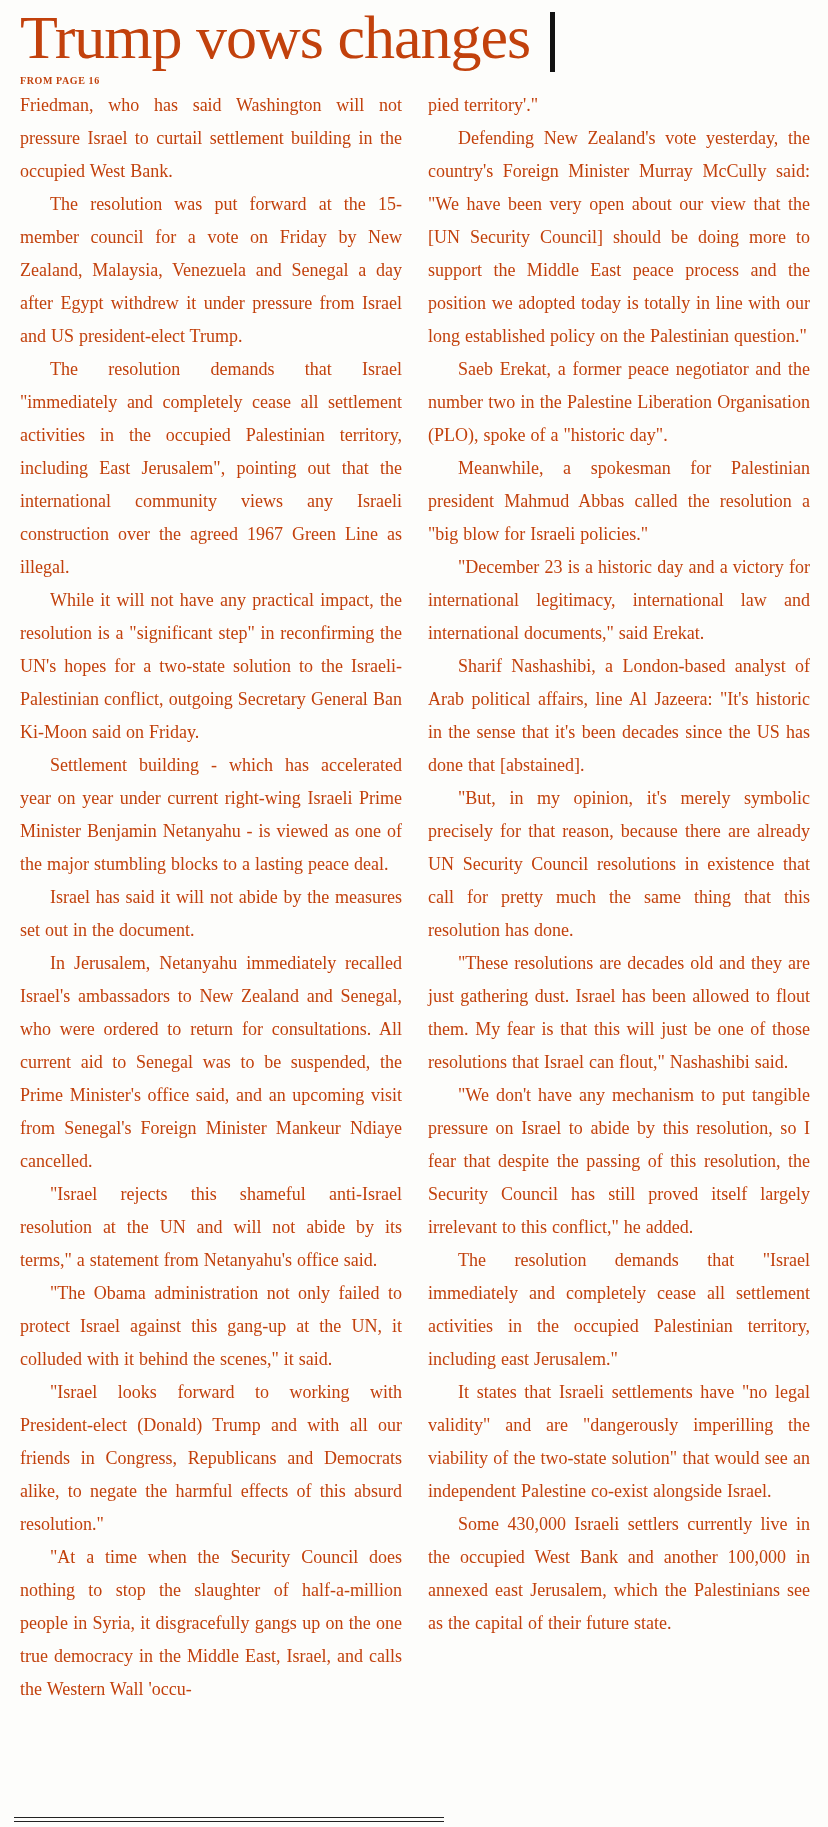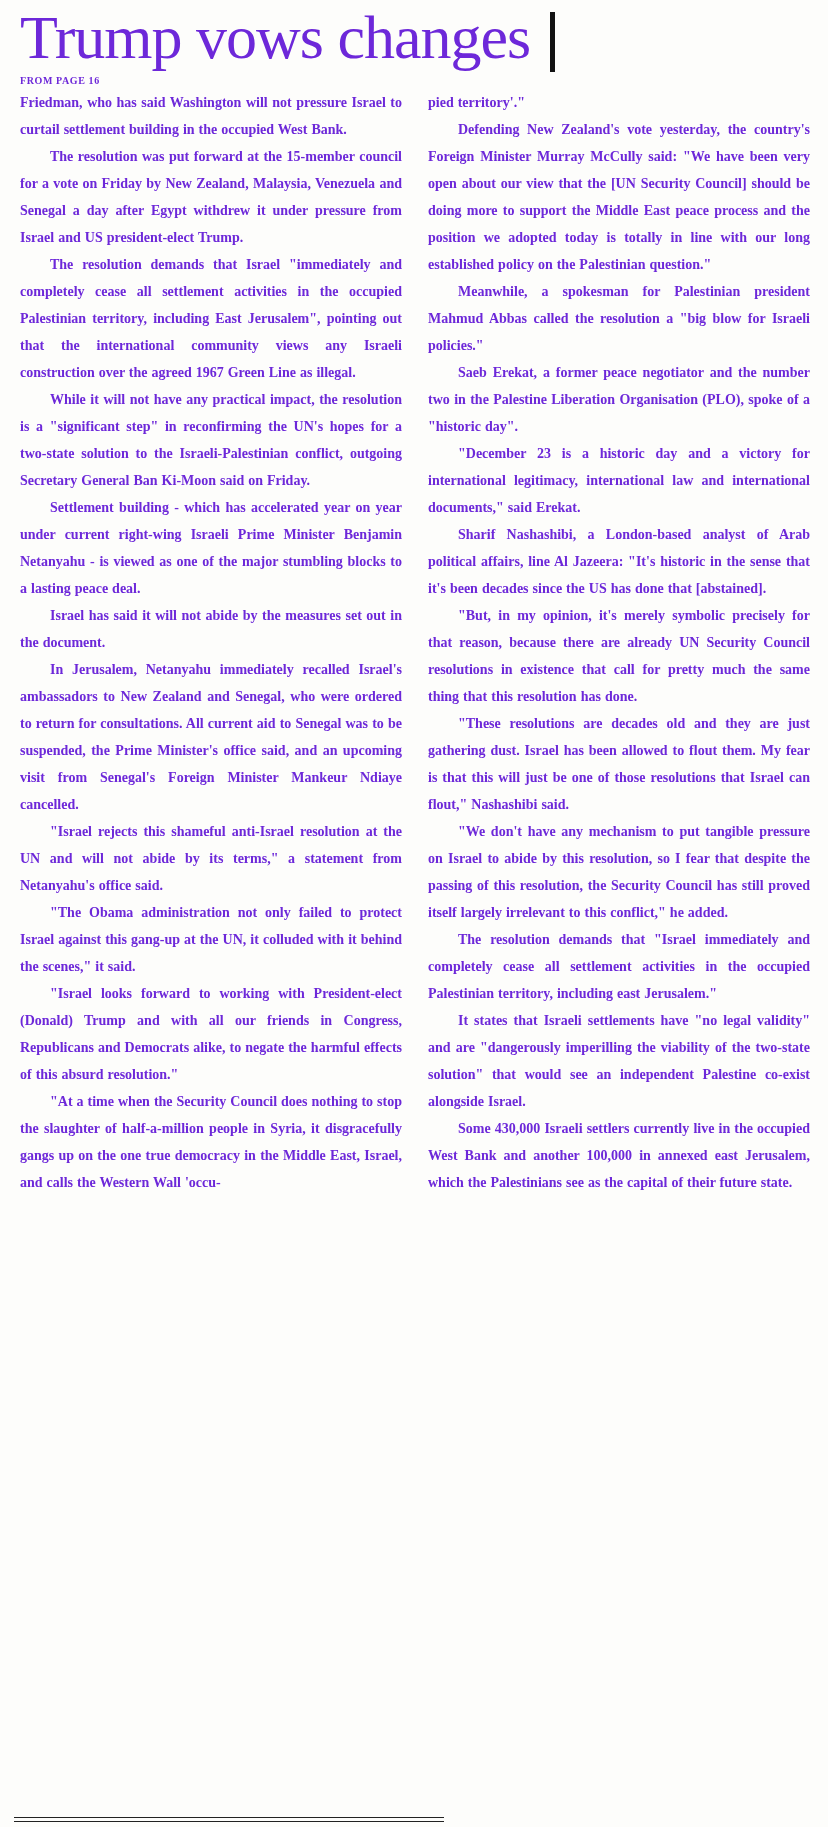--- a/index.html
+++ b/index.html
@@ -4,21 +4,21 @@
 <style>
   * { margin: 0; padding: 0; box-sizing: border-box; }
   html, body { background: #ffffff; }
   body { font-family: "Liberation Serif", serif; }
   .page {
     position: relative;
     width: 828px;
     height: 1827px;
     margin: 0 auto;
     background: #fdfdfb;
-    color: #6d28d9;
+    color: #c2410c;
     padding: 4px 18px 14px 20px;
     overflow: hidden;
   }
   .headline-row {
     display: flex;
     align-items: flex-start;
   }
   .headline {
     font-size: 62px;
     font-weight: normal;
@@ -39,25 +39,24 @@
     letter-spacing: 0.6px;
     margin-top: 3px;
     margin-bottom: 3px;
   }
   .columns {
     display: flex;
     gap: 26px;
   }
   .column {
     flex: 1 1 0;
-    font-size: 14px;
-    line-height: 27px;
+    font-size: 18px;
+    line-height: 33px;
     text-align: justify;
     word-spacing: 0.5px;
-    font-weight: bold;
   }
   .column p {
     text-indent: 30px;
   }
   .column p:first-child {
     text-indent: 0;
   }
   .bottom-rule {
     position: absolute;
     left: 14px;
@@ -90,22 +89,22 @@
         <p>Israel has said it will not abide by the measures set out in the document.</p>
         <p>In Jerusalem, Netanyahu immediately recalled Israel's ambassadors to New Zealand and Senegal, who were ordered to return for consultations. All current aid to Senegal was to be suspended, the Prime Minister's office said, and an upcoming visit from Senegal's Foreign Minister Mankeur Ndiaye cancelled.</p>
         <p>"Israel rejects this shameful anti-Israel resolution at the UN and will not abide by its terms," a statement from Netanyahu's office said.</p>
         <p>"The Obama administration not only failed to protect Israel against this gang-up at the UN, it colluded with it behind the scenes," it said.</p>
         <p>"Israel looks forward to working with President-elect (Donald) Trump and with all our friends in Congress, Republicans and Democrats alike, to negate the harmful effects of this absurd resolution."</p>
         <p>"At a time when the Security Council does nothing to stop the slaughter of half-a-million people in Syria, it disgracefully gangs up on the one true democracy in the Middle East, Israel, and calls the Western Wall 'occu-</p>
       </div>
     <div class="column">
         <p>pied territory'."</p>
         <p>Defending New Zealand's vote yesterday, the country's Foreign Minister Murray McCully said: "We have been very open about our view that the [UN Security Council] should be doing more to support the Middle East peace process and the position we adopted today is totally in line with our long established policy on the Palestinian question."</p>
+        <p>Saeb Erekat, a former peace negotiator and the number two in the Palestine Liberation Organisation (PLO), spoke of a "historic day".</p>
         <p>Meanwhile, a spokesman for Palestinian president Mahmud Abbas called the resolution a "big blow for Israeli policies."</p>
-        <p>Saeb Erekat, a former peace negotiator and the number two in the Palestine Liberation Organisation (PLO), spoke of a "historic day".</p>
         <p>"December 23 is a historic day and a victory for international legitimacy, international law and international documents," said Erekat.</p>
         <p>Sharif Nashashibi, a London-based analyst of Arab political affairs, line Al Jazeera: "It's historic in the sense that it's been decades since the US has done that [abstained].</p>
         <p>"But, in my opinion, it's merely symbolic precisely for that reason, because there are already UN Security Council resolutions in existence that call for pretty much the same thing that this resolution has done.</p>
         <p>"These resolutions are decades old and they are just gathering dust. Israel has been allowed to flout them. My fear is that this will just be one of those resolutions that Israel can flout," Nashashibi said.</p>
         <p>"We don't have any mechanism to put tangible pressure on Israel to abide by this resolution, so I fear that despite the passing of this resolution, the Security Council has still proved itself largely irrelevant to this conflict," he added.</p>
         <p>The resolution demands that "Israel immediately and completely cease all settlement activities in the occupied Palestinian territory, including east Jerusalem."</p>
         <p>It states that Israeli settlements have "no legal validity" and are "dangerously imperilling the viability of the two-state solution" that would see an independent Palestine co-exist alongside Israel.</p>
         <p>Some 430,000 Israeli settlers currently live in the occupied West Bank and another 100,000 in annexed east Jerusalem, which the Palestinians see as the capital of their future state.</p>
       </div>
   </div>

